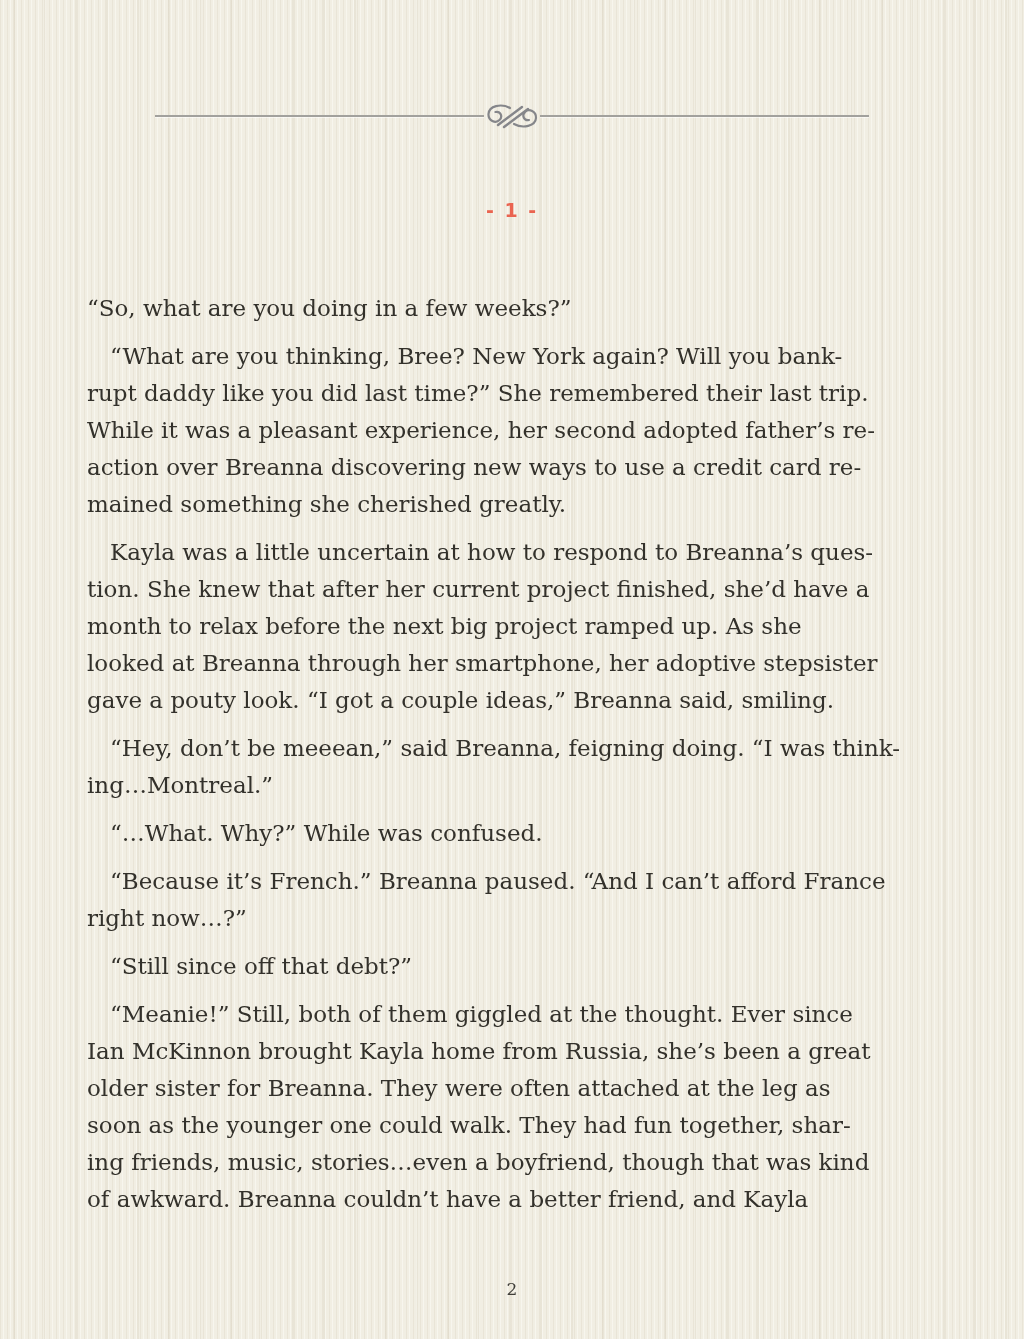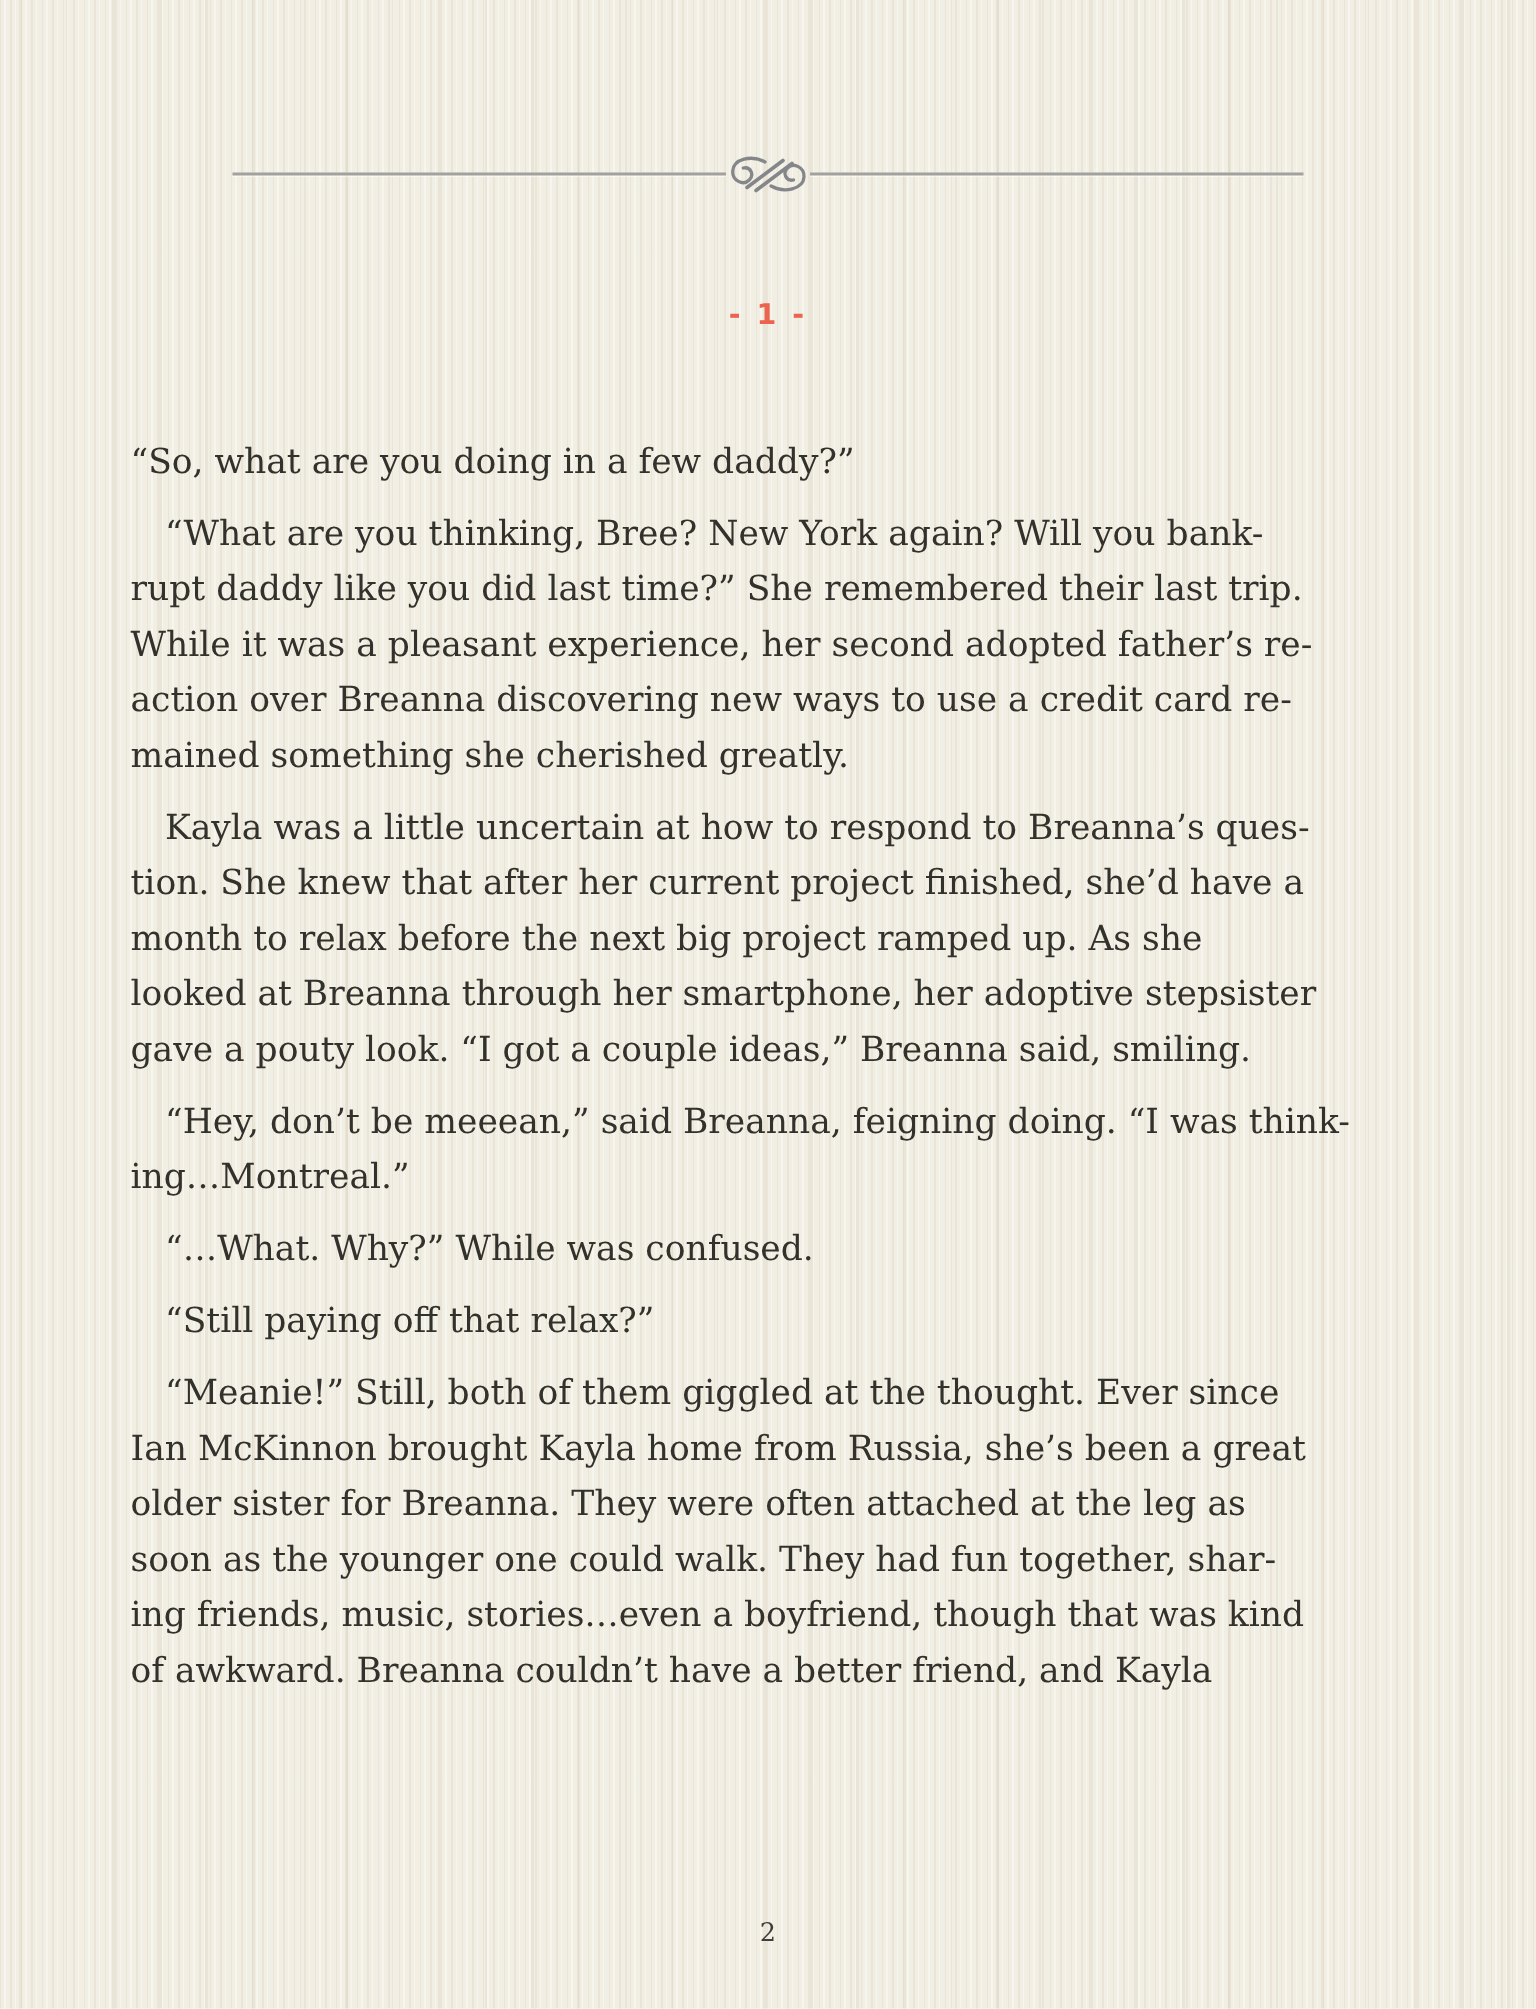--- a/index.html
+++ b/index.html
@@ -99,35 +99,37 @@
       <path d="M25,5 C16,0 4,3 3.5,11 c-0.4,6.5 7,10 11,6 c3.5,-3.5 1,-9 -4,-8" fill="none" stroke="#85868a" stroke-width="2.2" stroke-linecap="round"></path>
       <path d="M29,21 c9,5 21.5,2 22,-6 c0.4,-6.5 -7,-10 -11,-6 c-3.5,3.5 -1,9 4,8" fill="none" stroke="#85868a" stroke-width="2.2" stroke-linecap="round"></path>
       <path d="M13,22 L37,4 M19,24 L43,6" fill="none" stroke="#85868a" stroke-width="2.4" stroke-linecap="round"></path>
     </svg>
     <div class="divider-line"></div>
   </div>
 
   <div class="chapter-marker">- 1 -</div>
 
   <div class="content">
-    <p class="para first">“So, what are you doing in a few daddy?”</p>
+    <p class="para first">“So, what are you doing in a few weeks?”</p>
     <p class="para">“What are you thinking, Bree? New York again? Will you bank-
 rupt daddy like you did last time?” She remembered their last trip.
 While it was a pleasant experience, her second adopted father’s re-
 action over Breanna discovering new ways to use a credit card re-
 mained something she cherished greatly.</p>
     <p class="para">Kayla was a little uncertain at how to respond to Breanna’s ques-
 tion. She knew that after her current project finished, she’d have a
 month to relax before the next big project ramped up. As she
 looked at Breanna through her smartphone, her adoptive stepsister
 gave a pouty look. “I got a couple ideas,” Breanna said, smiling.</p>
     <p class="para">“Hey, don’t be meeean,” said Breanna, feigning doing. “I was think-
 ing…Montreal.”</p>
     <p class="para">“…What. Why?” While was confused.</p>
-    <p class="para">“Still paying off that relax?”</p>
+    <p class="para">“Because it’s French.” Breanna paused. “And I can’t afford France
+right now…?”</p>
+    <p class="para">“Still since off that debt?”</p>
     <p class="para">“Meanie!” Still, both of them giggled at the thought. Ever since
 Ian McKinnon brought Kayla home from Russia, she’s been a great
 older sister for Breanna. They were often attached at the leg as
 soon as the younger one could walk. They had fun together, shar-
 ing friends, music, stories…even a boyfriend, though that was kind
 of awkward. Breanna couldn’t have a better friend, and Kayla</p>
   </div>
 
   <div class="page-number">2</div>
 

